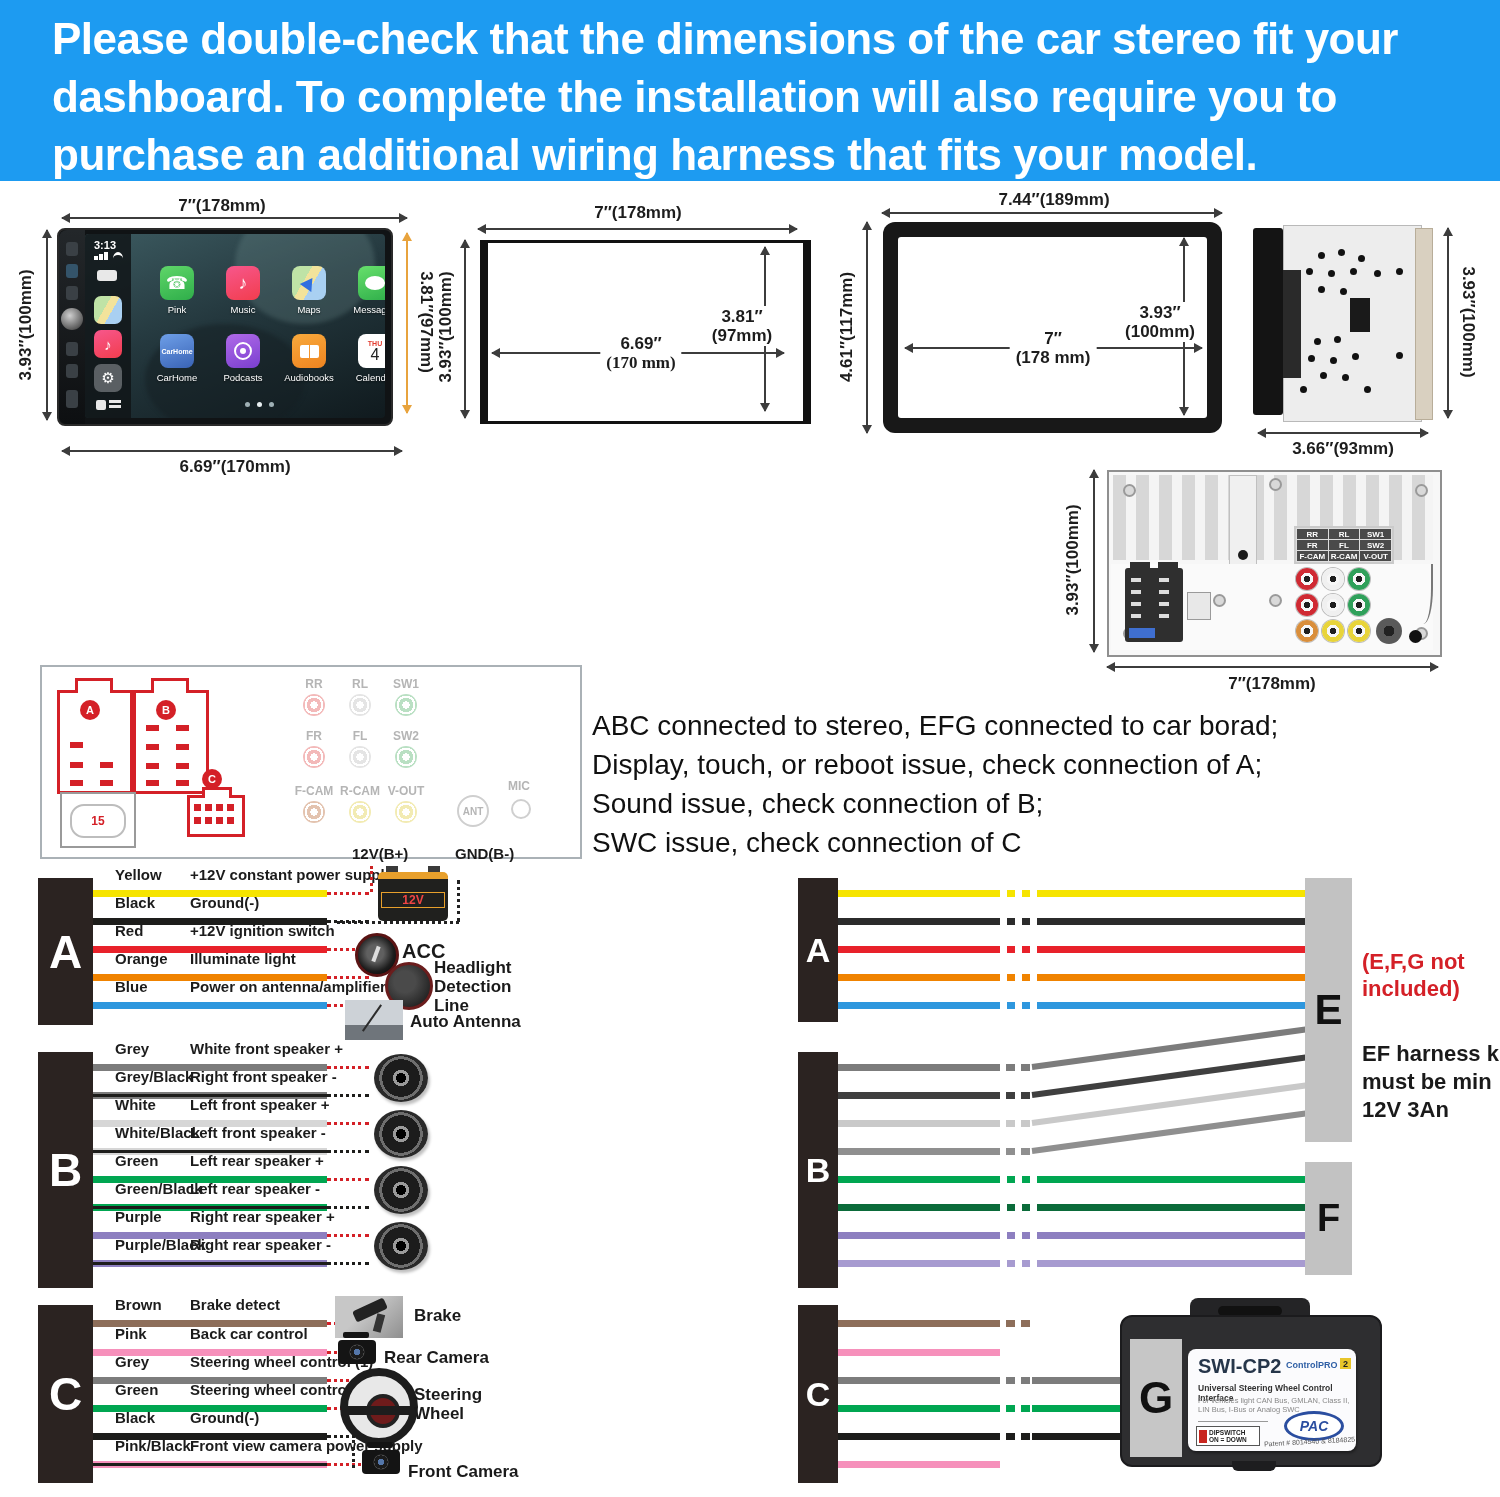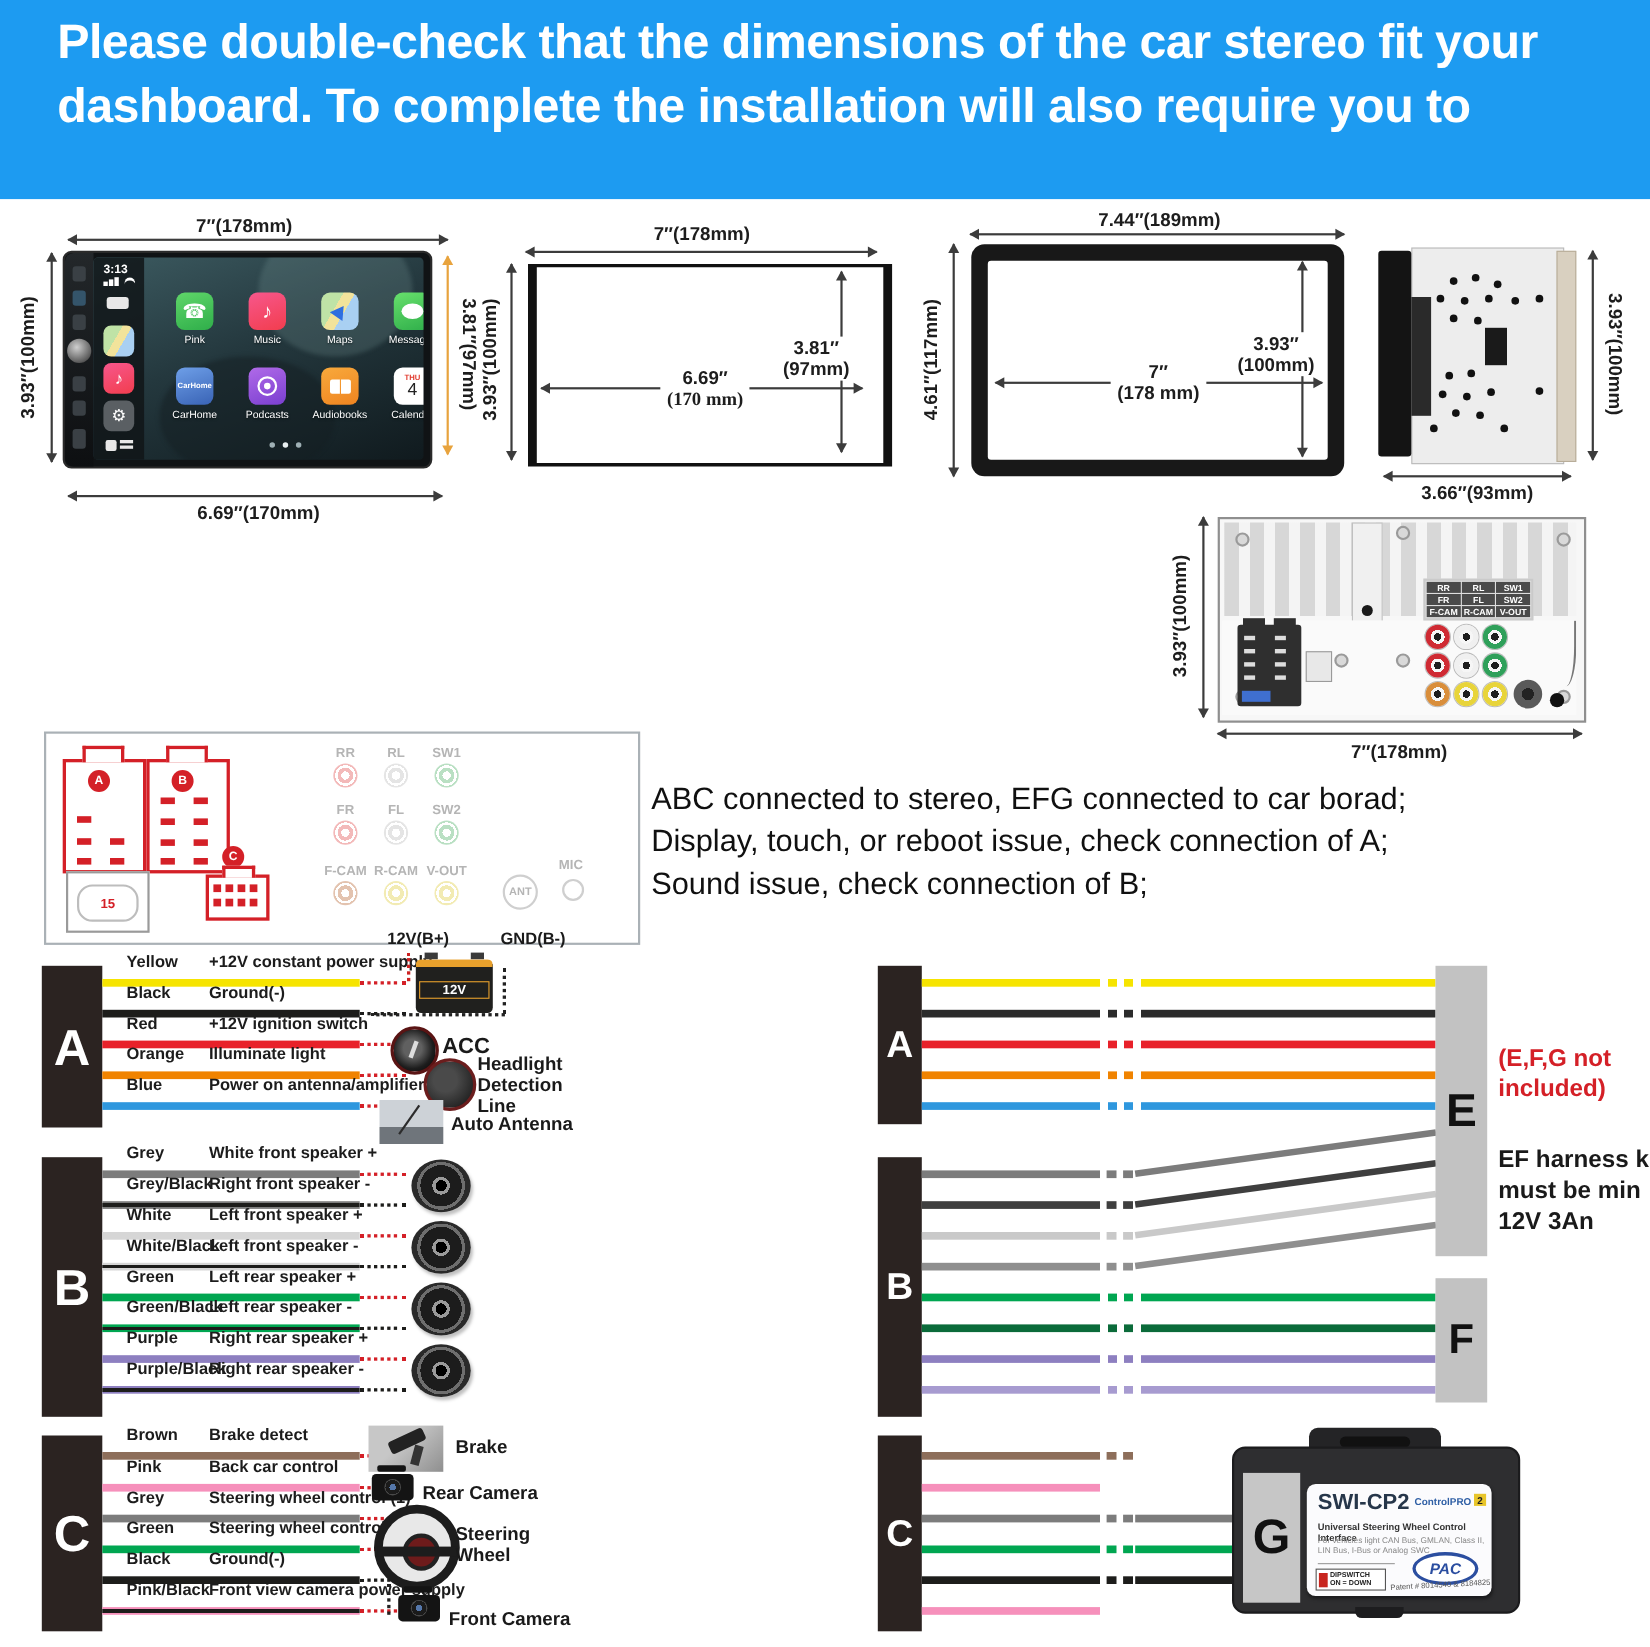--- a/index.html
+++ b/index.html
@@ -41,21 +41,21 @@
   .ddot{position:absolute;border-top:3px dotted #c22;}
   .ddotv{position:absolute;border-left:3px dotted #c22;}
   
   .spk{position:absolute;width:54px;height:48px;border-radius:50%;
        background:radial-gradient(circle at 50% 50%,#000 0 14%,#9a9a9a 14% 22%,#1c1c1c 22% 52%,#6e6e6e 52% 60%,#2a2a2a 60% 78%,#111 78% 100%);
        box-shadow:2px 3px 3px rgba(0,0,0,.25);}
   .bat{position:absolute;width:70px;height:42px;background:#20201e;border-radius:5px;border-top:7px solid #e8a02c;
        display:flex;align-items:center;justify-content:center;}
   .bat::before{content:"";position:absolute;top:-13px;left:8px;width:12px;height:6px;background:#3a3a3a;}
   .bat::after{content:"";position:absolute;top:-13px;right:8px;width:12px;height:6px;background:#3a3a3a;}
-  .batv{font-size:12px;font-weight:bold;color:#ffffff;border:1px solid #e8a02c;padding:0 20px;}
+  .batv{font-size:12px;font-weight:bold;color:#ef4444;border:1px solid #e8a02c;padding:0 20px;}
   .acc{position:absolute;width:38px;height:38px;border-radius:50%;border:3px solid #5a1414;
        background:radial-gradient(circle at 45% 45%,#606060 0 28%,#1d1d1d 62%,#000 100%);}
   .acc::before{content:"";position:absolute;left:16px;top:10px;width:4px;height:16px;background:#ddd;transform:rotate(20deg);}
   .hl{position:absolute;width:42px;height:42px;border-radius:50%;border:3px solid #6b1d1d;
       background:radial-gradient(circle at 40% 40%,#4a4a4a 0 30%,#101010 100%);}
   .antimg{position:absolute;width:58px;height:40px;background:linear-gradient(180deg,#cdd2d7 0 62%,#6f757b 62% 100%);}
   .antimg::before{content:"";position:absolute;left:26px;top:2px;width:2px;height:32px;background:#2c2c2c;transform:rotate(35deg);}
   .brakeimg{position:absolute;width:68px;height:42px;background:linear-gradient(135deg,#c7c7c7 0 40%,#8f8f8f 100%);}
   .brakeimg::before{content:"";position:absolute;left:18px;top:8px;width:34px;height:12px;background:#222;transform:rotate(-25deg);border-radius:3px;}
   .brakeimg::after{content:"";position:absolute;left:40px;top:18px;width:8px;height:18px;background:#333;transform:rotate(15deg);}
@@ -92,20 +92,21 @@
   .noteblk{position:absolute;color:#1a1a1a;font-weight:bold;font-size:22px;line-height:28px;white-space:nowrap;}
 </style>
 </head>
 <body>
 
 <div id="stage">
 
   <div class="ab" id="banner" style="background: rgb(29, 155, 241);">
     <div class="bline" style="top:14px;">Please double-check that the dimensions of the car stereo fit your</div>
     <div class="bline" style="top:72px;">dashboard. To complete the installation will also require you to</div>
+    <div class="bline" style="top:130px;">purchase an additional wiring harness that fits your model.</div>
   </div>
 
   <div class="dlab" style="left:222px;top:206px;">7″(178mm)</div>
   <div class="dh" style="left:62px;top:217px;width:345px;"></div>
   <div class="dv" style="left:46px;top:230px;height:190px;"></div>
   <div class="vlab" style="left:26px;top:325px;">3.93″(100mm)</div>
   <div class="dv or" style="left:406px;top:233px;height:180px;"></div>
   <div class="vlabr" style="left:426px;top:322px;">3.81″(97mm)</div>
   <div class="dh" style="left:62px;top:450px;width:340px;"></div>
   <div class="dlab" style="left:235px;top:467px;">6.69″(170mm)</div>
@@ -368,20 +369,21 @@
     <div class="fjack" style="left: 353px; top: 134px; --jack: #efe6a0;"></div>
     <div class="ab" style="left:415px;top:128px;width:28px;height:28px;border-radius:50%;border:2px solid #cfcfcf;display:flex;align-items:center;justify-content:center;color:#b5b5b5;font-size:10px;font-weight:bold;">ANT</div>
     <div class="flab" style="left:477px;top:112px;">MIC</div>
     <div class="ab" style="left:469px;top:132px;width:16px;height:16px;border-radius:50%;border:2px solid #cfcfcf;"></div>
   </div>
 
   <div class="ab" style="left:592px;top:706px;font-size:28px;line-height:39px;color:#101010;">
     <div>ABC connected to stereo, EFG connected to car borad;</div>
     <div>Display, touch, or reboot issue, check connection of A;</div>
     <div>Sound issue, check connection of B;</div>
+    <div>SWC issue, check connection of C</div>
   </div>
 
   <div class="blk" style="left:38px;top:878px;width:55px;height:147px;font-size:46px;">
       <span>A</span>
     </div>
   <div class="wrow" style="left: 93px; top: 890px; --wire: #f6e400; --dot: #d42027;">
     <span class="wn">Yellow</span>
       <span class="wd">+12V constant power supply</span>
       <i class="bar"></i>
       <i class="dots"></i>

